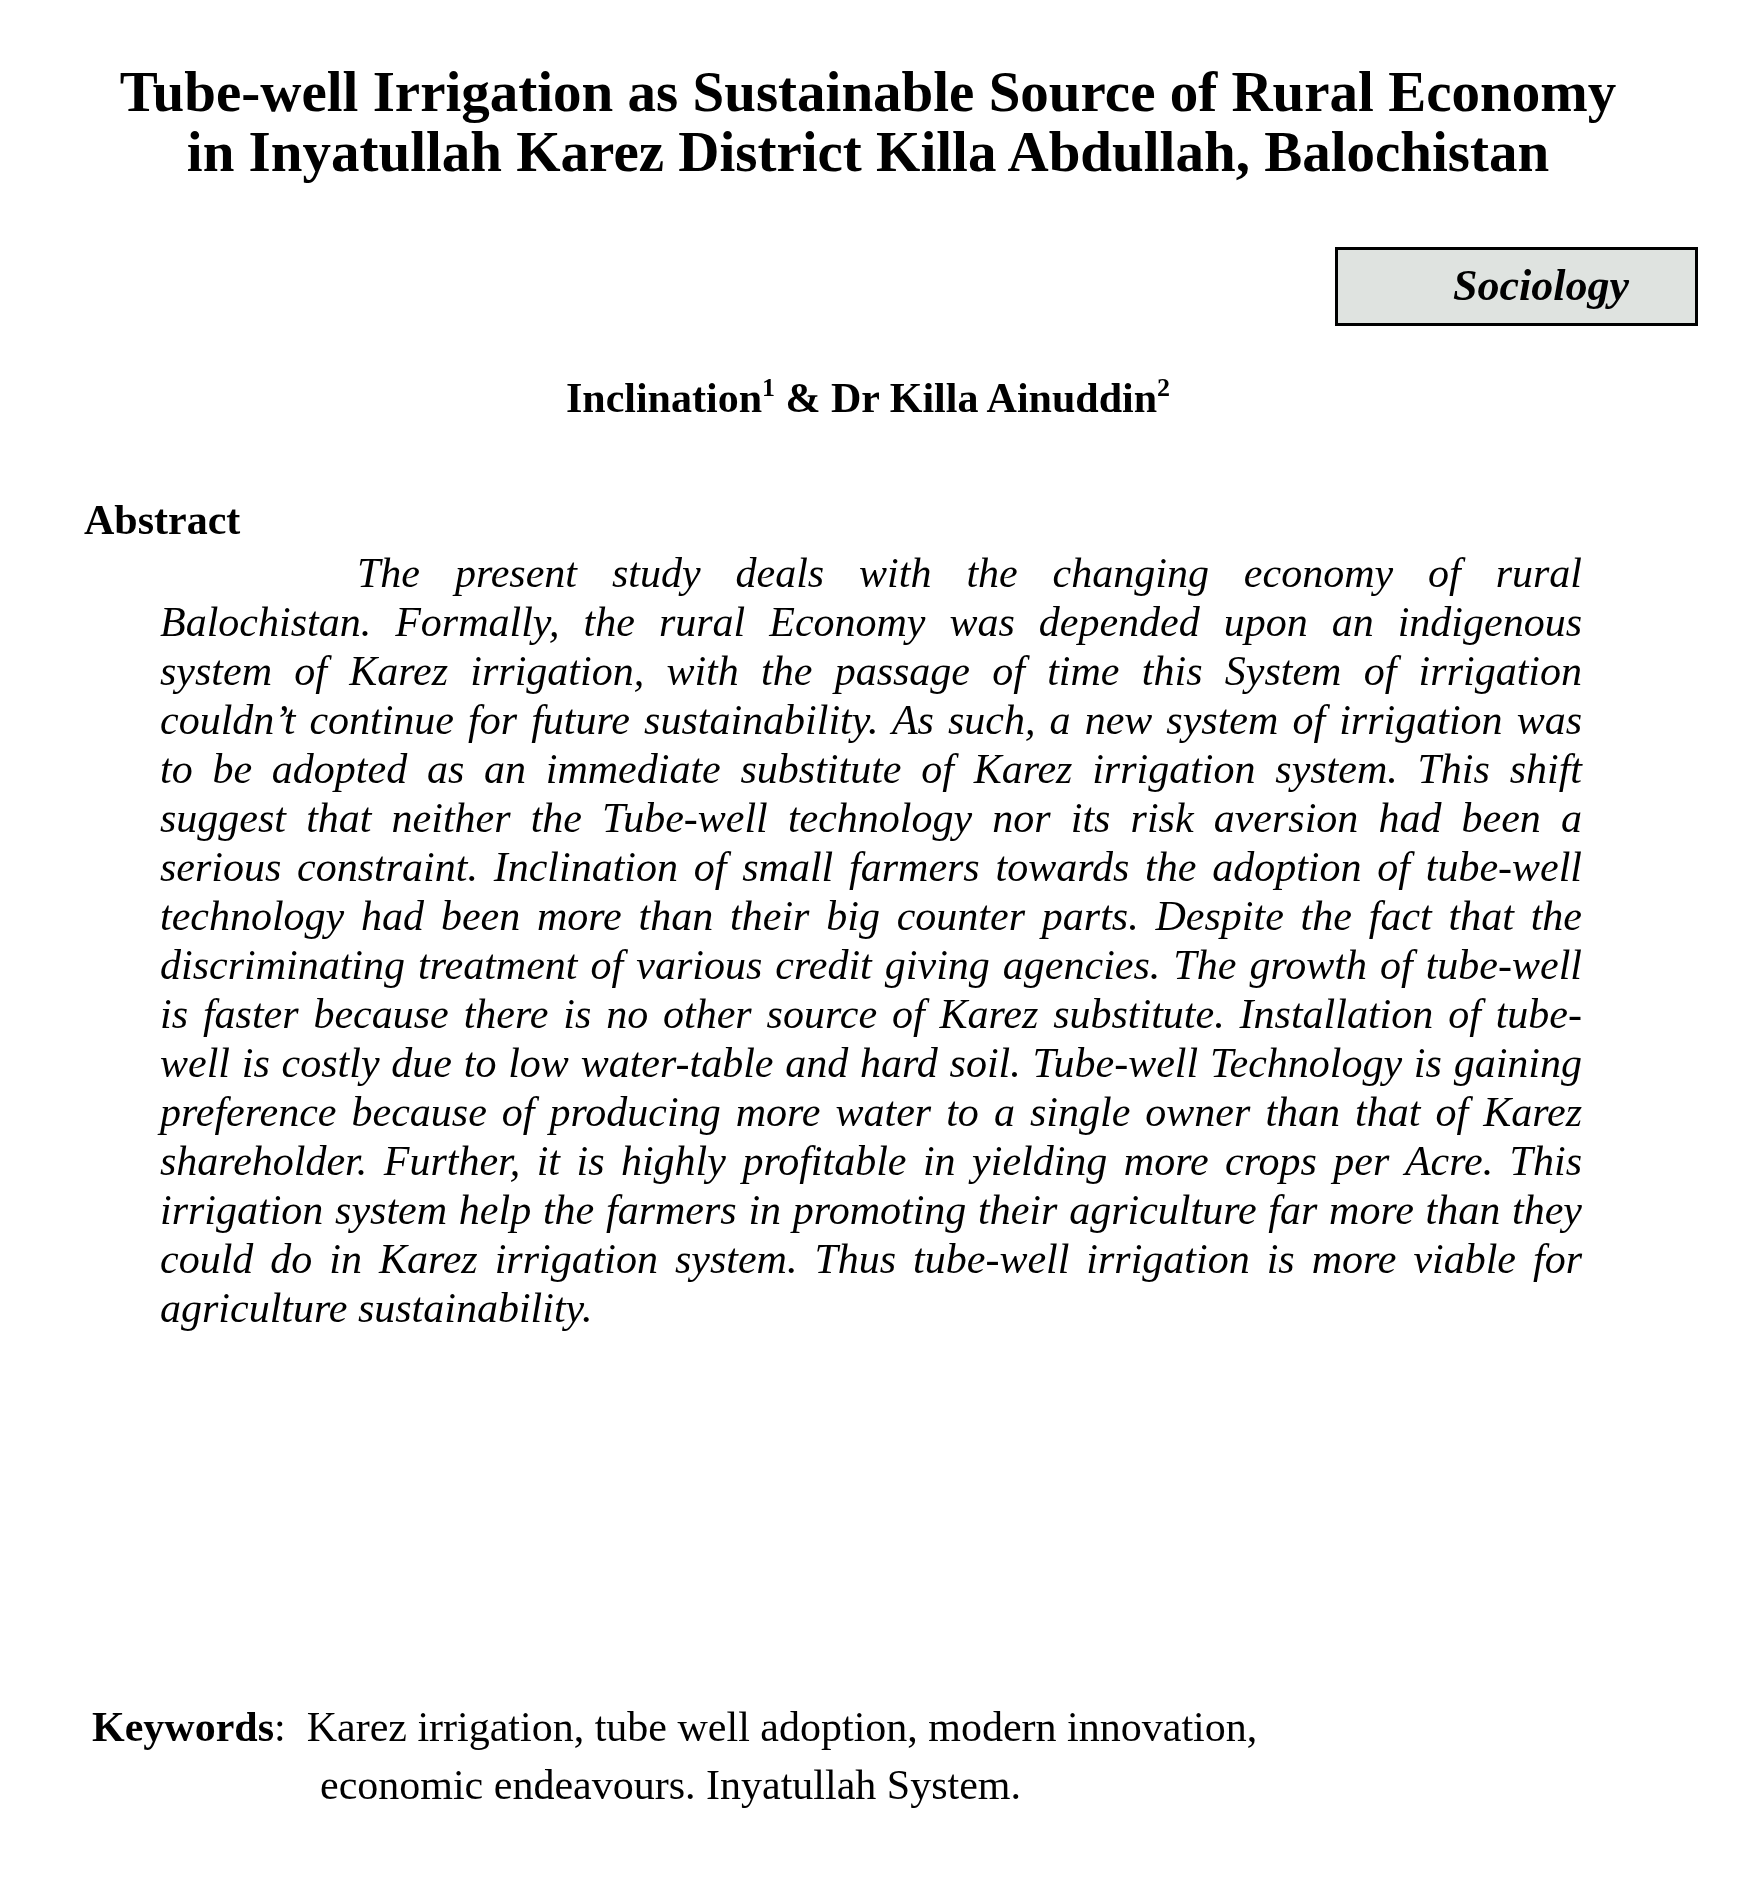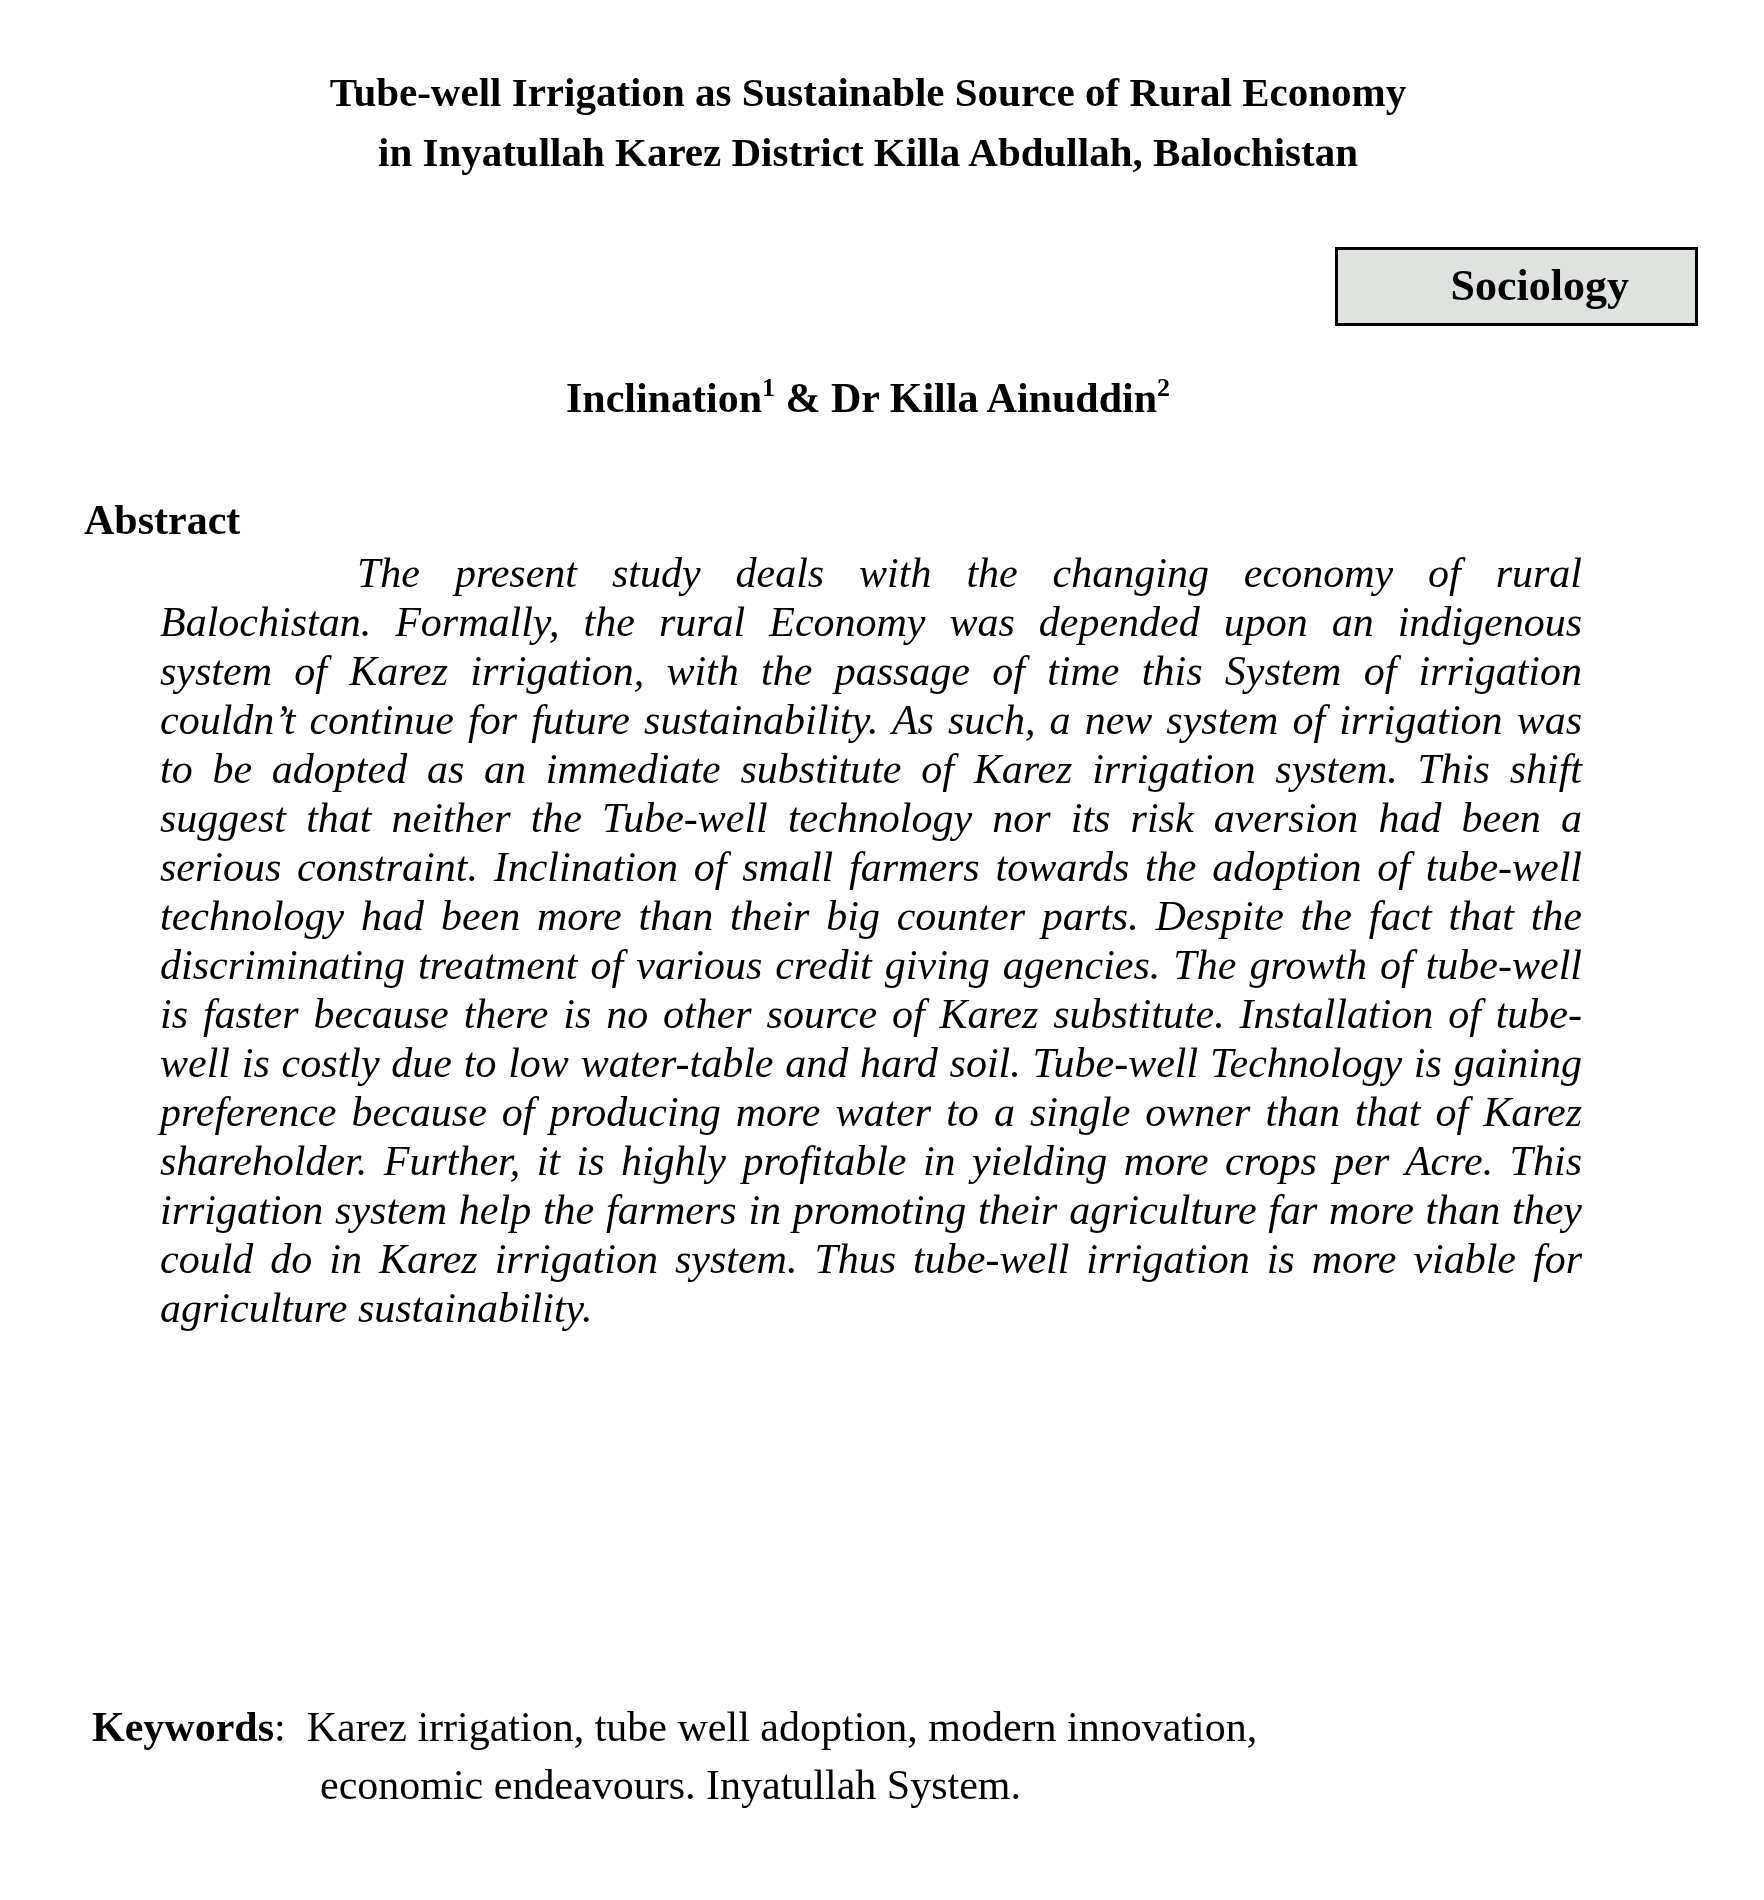--- a/index.html
+++ b/index.html
@@ -15,35 +15,36 @@
       color: #000000;
       font-family: "Liberation Serif", "DejaVu Serif", serif;
     }
     .title {
       position: absolute;
       left: 0;
       top: 62px;
       width: 1736px;
       text-align: center;
       font-weight: bold;
-      font-size: 41px;
+      font-size: 57px;
       line-height: 60px;
       margin: 0;
     }
     .title .line { display: block; white-space: nowrap; }
 
     .subject-box {
       position: absolute;
       left: 1335px;
       top: 247px;
       width: 357px;
       height: 73px;
       border: 3px solid #000000;
       background: #dfe3e0;
       box-sizing: content-box;
+      font-style: italic;
     }
     .subject-box span {
       position: absolute;
       right: 66px;
       top: 10px;
       font-weight: bold;
       font-size: 44px;
       line-height: 52px;
       white-space: nowrap;
     }

